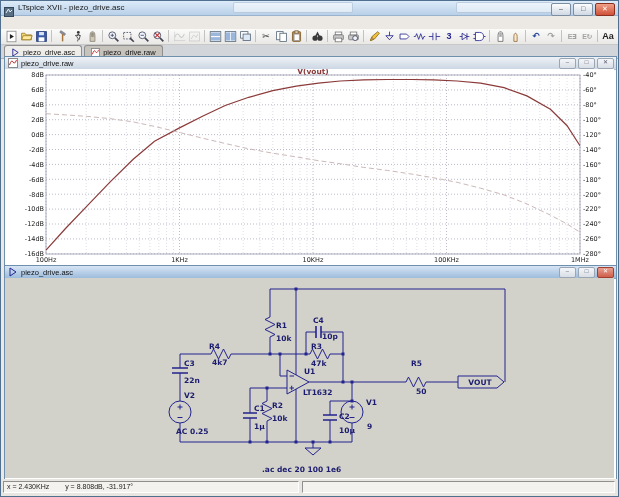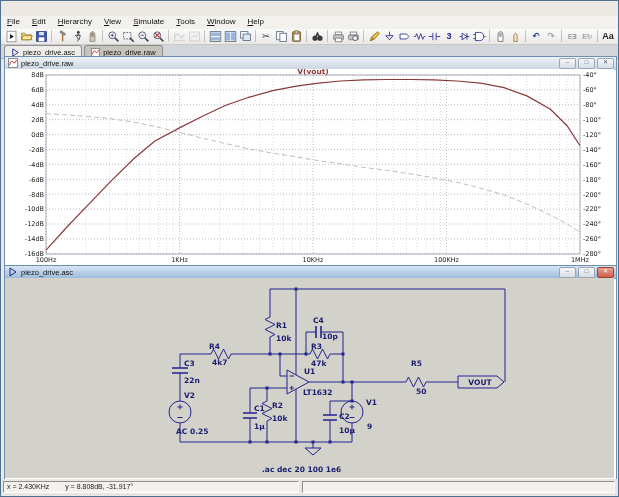--- a/index.html
+++ b/index.html
@@ -48,22 +48,37 @@
   .dt{fill:#23238f;}
   
   .statusbar{position:absolute;left:0;top:478px;width:100%;height:17px;background:#e9e6e1;}
   .sbox{position:absolute;top:2px;height:12px;background:#f4f2ee;border-top:1px solid #8f8f8f;border-left:1px solid #8f8f8f;border-bottom:1px solid #fff;border-right:1px solid #fff;font-size:7px;color:#222;padding:1px 3px 0 3px;box-sizing:border-box;white-space:nowrap;}
 </style>
 </head>
 <body>
 
 <div class="win">
 
-
-  <div class="menubar" id="menubar"><span class="menuitem"><u>F</u>ile</span><span class="menuitem"><u>E</u>dit</span><span class="menuitem"><u>H</u>ierarchy</span><span class="menuitem"><u>V</u>iew</span><span class="menuitem"><u>S</u>imulate</span><span class="menuitem"><u>T</u>ools</span><span class="menuitem"><u>W</u>indow</span><span class="menuitem"><u>H</u>elp</span></div>
+  <div class="titlebar">
+    <span class="appico">
+      <svg viewBox="0 0 10 10">
+          <rect x="0.5" y="0.5" width="9" height="9" fill="#5a6f84" stroke="#33475c"></rect>
+          <path d="M2 6l2.5-4 1.5 3 2-2" stroke="#e8eef5" fill="none"></path>
+        </svg>
+    </span>
+    <span class="wtitle">LTspice XVII - piezo_drive.asc</span>
+    <span class="glass-frag" style="left:232px;width:118px;"></span>
+    <span class="glass-frag" style="left:455px;width:95px;"></span>
+    <span class="winbtns">
+      <span class="wb">–</span>
+      <span class="wb">□</span>
+      <span class="wb close">✕</span>
+    </span>
+  </div>
+
 
   <div class="toolbar" id="toolbar"><span class="tb">
         <svg viewBox="0 0 16 16">
           <rect x="2.5" y="1.5" width="11" height="13" fill="#fff" stroke="#888"></rect>
           <path d="M6 5l5 3-5 3z" fill="#222"></path>
         </svg>
       </span><span class="tb">
         <svg viewBox="0 0 16 16">
           <path d="M2 12V4h4l1.5 2H14v6z" fill="#f3d87a" stroke="#9a7a1a"></path>
           <path d="M2 12l2-5h11l-2 5z" fill="#ffe9a0" stroke="#9a7a1a"></path>

